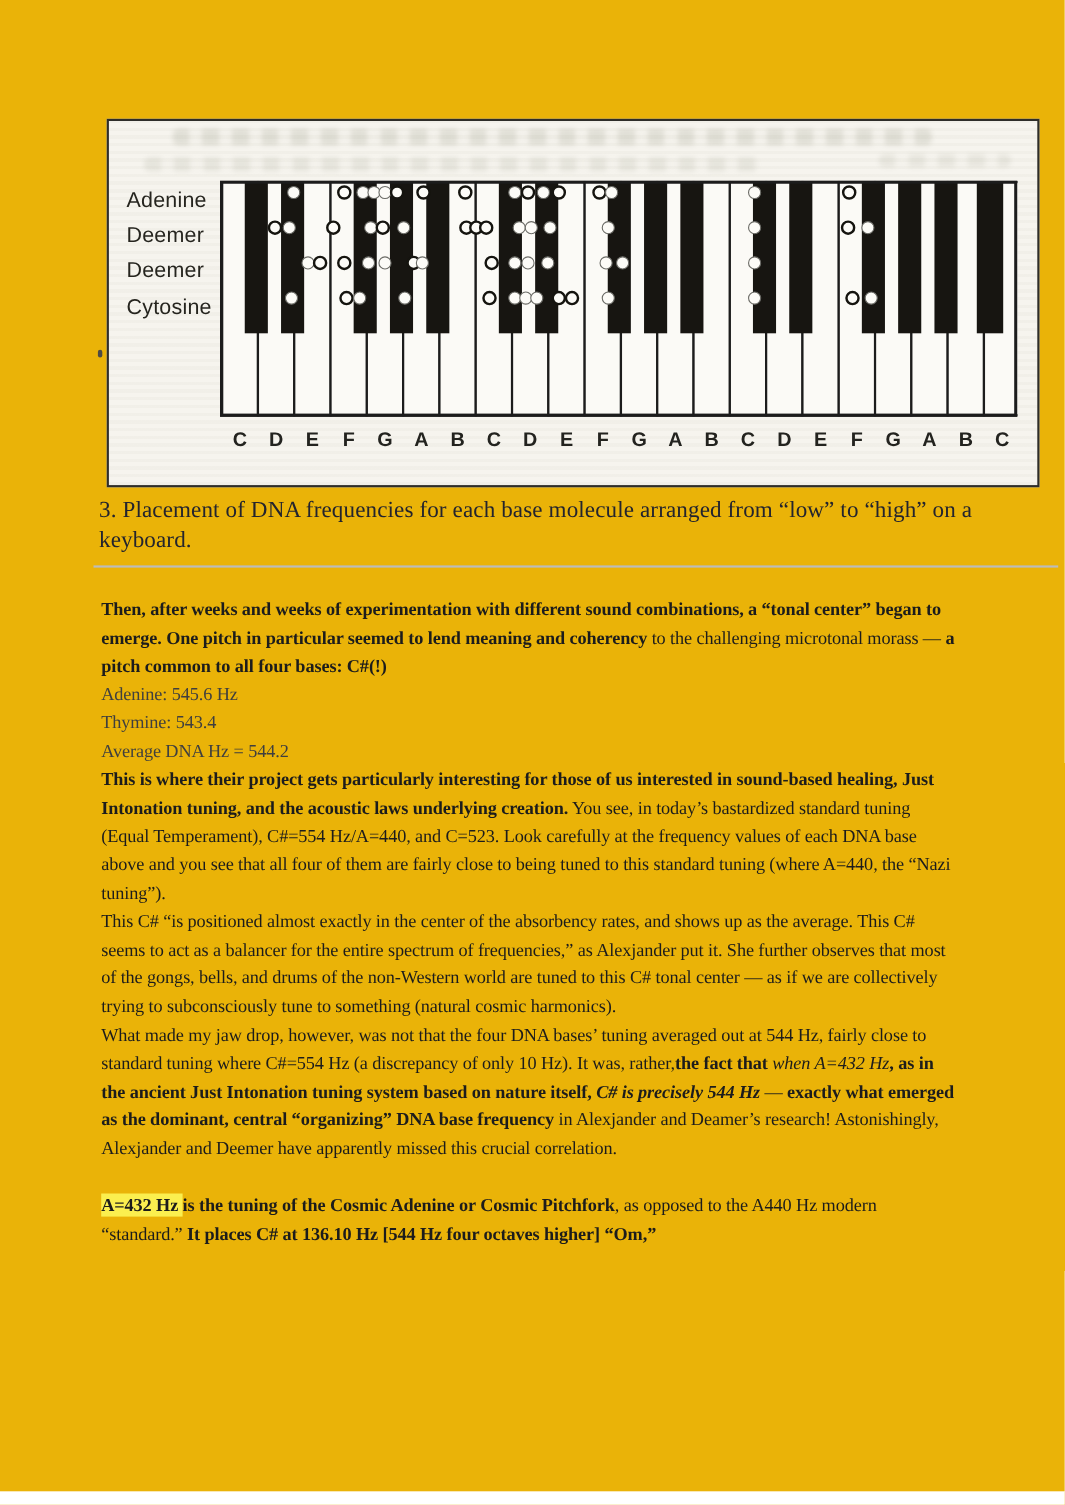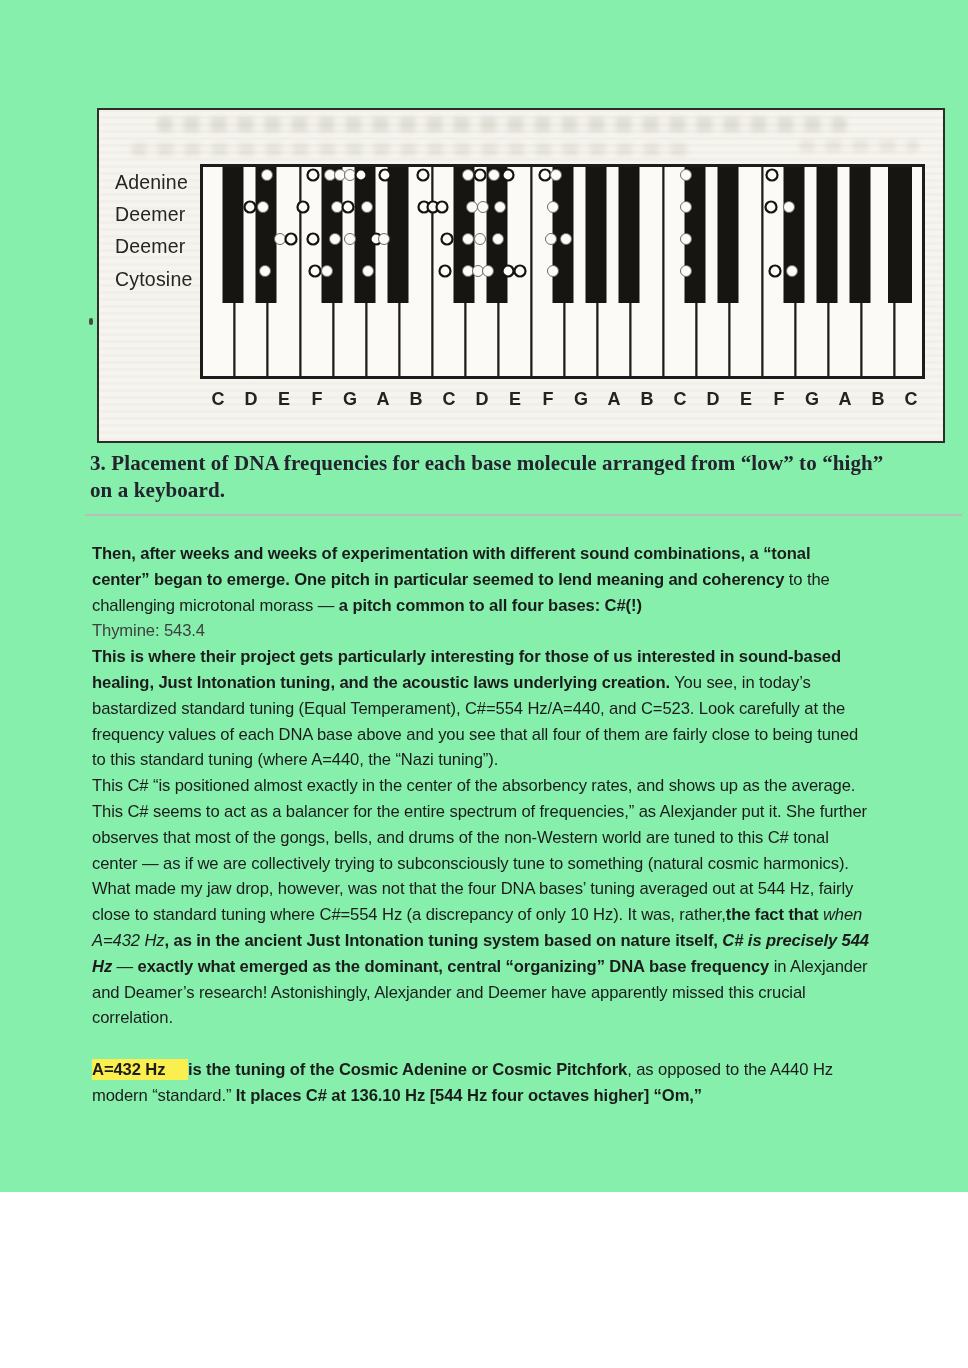--- a/index.html
+++ b/index.html
@@ -1,48 +1,48 @@
 <!DOCTYPE html>
 <html style="--hl: #fbef4f; --gray: #3f3f3f;"><head>
 <meta charset="utf-8">
 <style>
   html,body{margin:0;padding:0;background:#ffffff;}
-  .page{position:relative;width:968px;height:1192px;background:#86efac;overflow:hidden;
+  .page{position:relative;width:968px;height:1356px;background:#eab308;overflow:hidden;
         font-family:"Liberation Sans",sans-serif;}
 
   
   .scan{position:absolute;left:97px;top:108px;width:848px;height:335px;box-sizing:border-box;
         border:2px solid #2e2d29;background:#f6f4ee;
         background-image:repeating-linear-gradient(0deg,rgba(198,196,182,.10) 0 3px,transparent 3px 7px);}
   .smudge{position:absolute;border-radius:5px;filter:blur(2.5px);
         background:repeating-linear-gradient(90deg,rgba(128,130,108,.40) 0 15px,rgba(128,130,108,.05) 15px 27px);}
   .s1{left:58px;top:7px;width:690px;height:15px;opacity:.45;}
   .s2{left:32px;top:33px;width:560px;height:13px;opacity:.32;}
   .s3{left:700px;top:30px;width:120px;height:12px;opacity:.30;}
   .base-labels{position:absolute;left:16px;top:56px;font-size:19.5px;line-height:32.2px;
         color:#26251f;letter-spacing:.2px;}
   .kb{position:absolute;left:101px;top:54px;}
   .speck{position:absolute;left:89px;top:318px;width:4px;height:7px;background:#4c4a45;border-radius:2px;}
 
   
   .caption{position:absolute;left:90px;top:450px;width:820px;margin:0;
-        font-family:"Liberation Serif",serif;font-weight:700;font-size:21px;line-height:27px;
+        font-family:"Liberation Serif",serif;font-weight:400;font-size:21px;line-height:27px;
         color:#23242e;letter-spacing:.1px;}
   .divider{position:absolute;left:85px;top:514px;width:877px;height:2px;background:#bcbcbc;border:none;margin:0;}
 
   
   .article{position:absolute;left:92px;top:541px;width:780px;
-        font-size:16.6px;line-height:25.8px;color:#1c1c1c;letter-spacing:-.1px;}
+        font-size:16.6px;line-height:25.8px;color:#1c1c1c;letter-spacing:-.1px;font-family:Liberation Serif, serif;}
   .para{margin:0;}
   .para.gray{color:var(--gray,#3f3f3f);}
   .para.blank{height:25.8px;}
   .r-b{font-weight:700;}
   .r-i{font-style:italic;}
   .r-bi{font-weight:700;font-style:italic;}
-  .r-hlb{font-weight:700;background:var(--hl,#fbef4f);padding:1px 18px 1px 0;}
+  .r-hlb{font-weight:700;background:var(--hl,#fbef4f);padding:1px 0 1px 0;}
 </style>
 </head>
 <body>
 
 <div class="page">
 
   <div class="scan">
     <div class="smudge s1"></div>
     <div class="smudge s2"></div>
     <div class="smudge s3"></div>
@@ -178,21 +178,23 @@
   </div>
 
   <div class="speck"></div>
 
   <p class="caption">3. Placement of DNA frequencies for each base molecule arranged from “low” to “high” on a keyboard.</p>
 
   <hr class="divider">
 
   <div class="article">
       <p class="para"><span class="r-b">Then, after weeks and weeks of experimentation with different sound combinations, a “tonal center” began to emerge. One pitch in particular seemed to lend meaning and coherency</span><span class="r-r"> to the challenging microtonal morass — </span><span class="r-b">a pitch common to all four bases: C#(!)</span></p>
+      <p class="para gray"><span class="r-r">Adenine: 545.6 Hz</span></p>
       <p class="para gray"><span class="r-r">Thymine: 543.4</span></p>
+      <p class="para gray"><span class="r-r">Average DNA Hz = 544.2</span></p>
       <p class="para"><span class="r-b">This is where their project gets particularly interesting for those of us interested in sound-based healing, Just Intonation tuning, and the acoustic laws underlying creation.</span><span class="r-r"> You see, in today’s bastardized standard tuning (Equal Temperament), C#=554 Hz/A=440, and C=523. Look carefully at the frequency values of each DNA base above and you see that all four of them are fairly close to being tuned to this standard tuning (where A=440, the “Nazi tuning”).</span></p>
       <p class="para"><span class="r-r">This C# “is positioned almost exactly in the center of the absorbency rates, and shows up as the average. This C# seems to act as a balancer for the entire spectrum of frequencies,” as Alexjander put it. She further observes that most of the gongs, bells, and drums of the non-Western world are tuned to this C# tonal center — as if we are collectively trying to subconsciously tune to something (natural cosmic harmonics).</span></p>
       <p class="para"><span class="r-r">What made my jaw drop, however, was not that the four DNA bases’ tuning averaged out at 544 Hz, fairly close to standard tuning where C#=554 Hz (a discrepancy of only 10 Hz). It was, rather,</span><span class="r-b">the fact that </span><span class="r-i">when A=432 Hz</span><span class="r-b">, as in the ancient Just Intonation tuning system based on nature itself, </span><span class="r-bi">C# is precisely 544 Hz</span><span class="r-r"> — </span><span class="r-b">exactly what emerged as the dominant, central “organizing” DNA base frequency</span><span class="r-r"> in Alexjander and Deamer’s research! Astonishingly, Alexjander and Deemer have apparently missed this crucial correlation.</span></p>
       <p class="para blank"></p>
       <p class="para"><span class="r-hlb">A=432 Hz </span><span class="r-b">is the tuning of the Cosmic Adenine or Cosmic Pitchfork</span><span class="r-r">, as opposed to the A440 Hz modern “standard.” </span><span class="r-b">It places C# at 136.10 Hz [544 Hz four octaves higher] “Om,”</span></p>
     </div>
 
 </div>
 
 </body></html>

